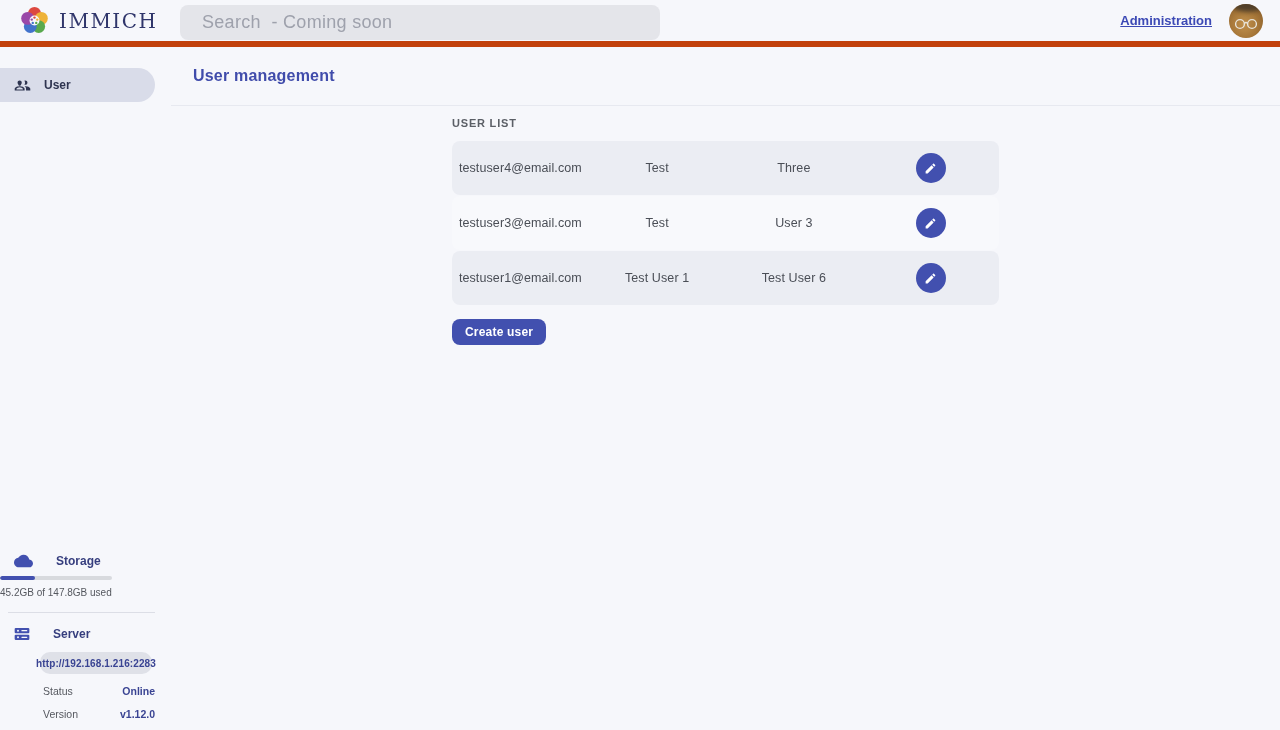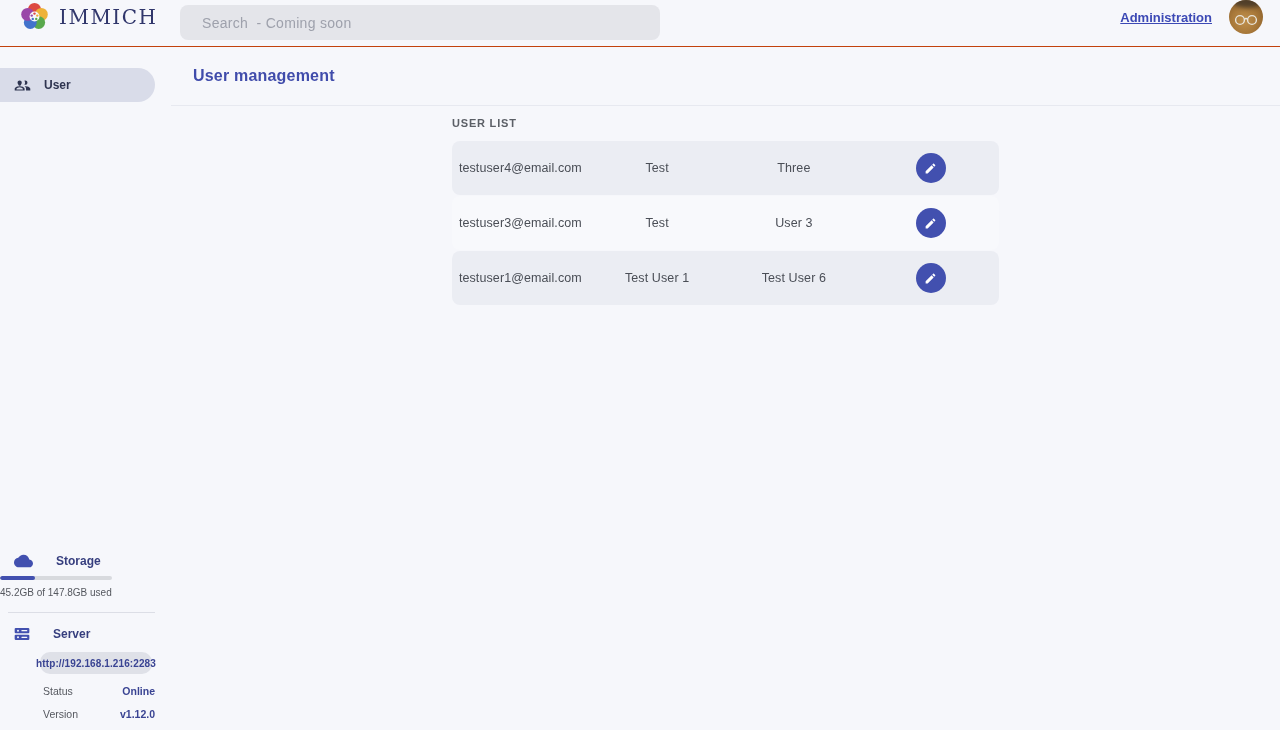--- a/index.html
+++ b/index.html
@@ -6,36 +6,36 @@
   html,body { width:1280px; height:730px; overflow:hidden; }
   body {
     font-family:"Liberation Sans", sans-serif;
     background:#f6f7fb;
     color:#494d55;
   }
   .app { width:1280px; height:730px; display:flex; flex-direction:column; }
 
   
   .header {
-    height:47px; flex:0 0 47px; display:flex; align-items:flex-start;
-    background:#f6f7fb; border-bottom:1px solid #c2410c; position:relative;
+    height:47px; flex:0 0 47px; display:flex; align-items:center;
+    background:#f6f7fb; border-bottom:6px solid #c2410c; position:relative;
   }
   .logo { display:flex; align-items:center; gap:8px; padding-left:18px; }
   .logo-mark { width:33px; height:33px; }
   .logo-text {
     font-family:"DejaVu Serif", serif; font-size:20px; letter-spacing:1.5px;
     color:#30366b; font-weight:500;
   }
   .search-bar {
     position:absolute; left:180px; top:5px; width:480px; height:35px;
     background:#e4e5ea; border-radius:8px; display:flex; align-items:center;
   }
   .search-input {
     width:100%; height:100%; background:transparent; border:none; outline:none;
-    padding:0 22px; font-size:14px; color:#555; font-family:"Liberation Sans", sans-serif;
+    padding:0 22px; font-size:18px; color:#555; font-family:"Liberation Sans", sans-serif;
   }
   .search-input::placeholder { color:#9ea1ac; letter-spacing:0.3px; }
   .header-right { margin-left:auto; display:flex; align-items:center; gap:17px; padding-right:17px; }
   .admin-link {
     font-size:13px; font-weight:600; color:#3c49b5; text-decoration:underline; cursor:pointer;
   }
   .avatar {
     width:34px; height:34px; border-radius:50%; cursor:pointer; overflow:hidden;
     background:radial-gradient(circle at 45% 60%, #c0904d 0%, #a9793a 45%, #7d5424 100%);
     display:flex; align-items:center; justify-content:center; position:relative;
@@ -250,16 +250,19 @@
             <span class="td">
               <button class="edit-btn">
                 <svg width="13" height="13" viewBox="0 0 24 24">
                   <path fill="#ffffff" d="M20.71 7.04c.39-.39.39-1.04 0-1.41l-2.34-2.34c-.37-.39-1.02-.39-1.41 0l-1.83 1.83 3.75 3.75 1.83-1.83zM3 17.25V21h3.75L17.81 9.94l-3.75-3.75L3 17.25z"></path>
                 </svg>
               </button>
             </span>
           </div>
         </div>
 
+        <div class="btn-row">
+          <button class="create-btn">Create user</button>
+        </div>
       </div>
     </div>
   </div>
 </div>
 
 </body></html>

